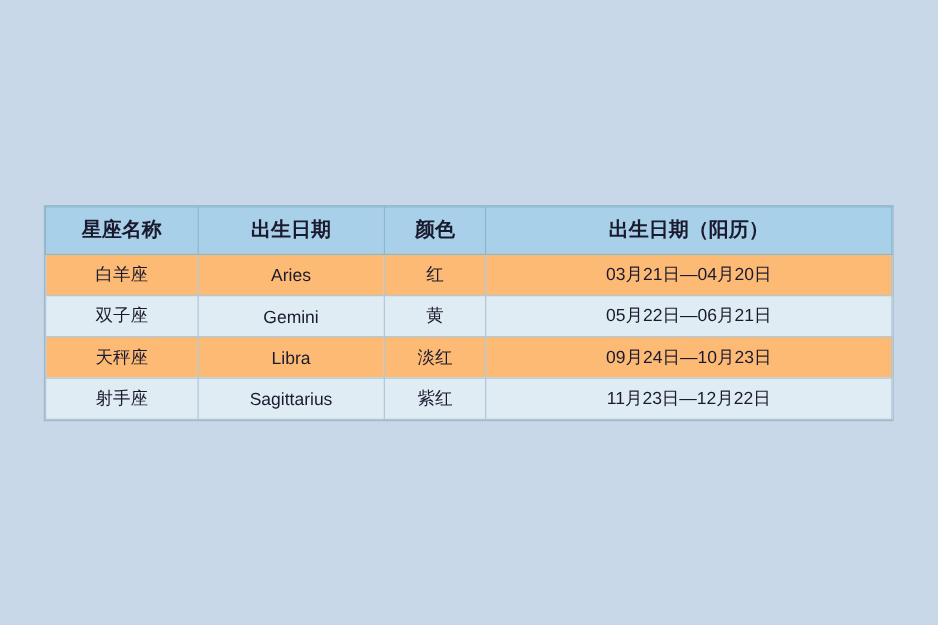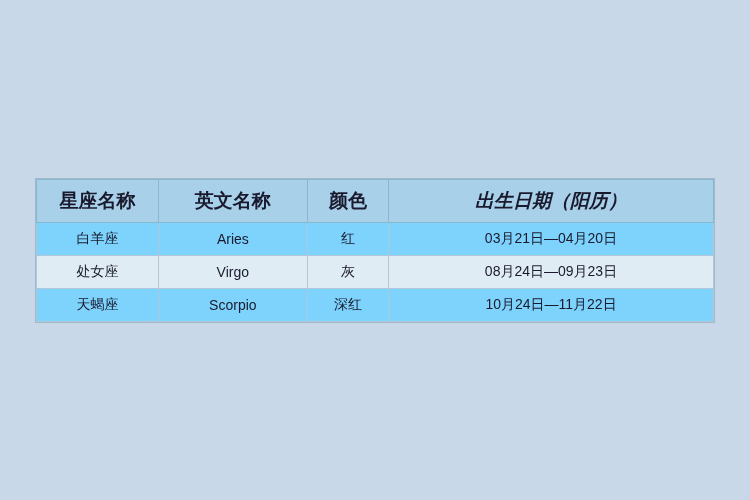--- a/index.html
+++ b/index.html
@@ -29,68 +29,74 @@
       border-collapse: collapse;
     }
 
     th {
       background-color: #a8d0e8;
       color: #1a1a2e;
       font-weight: bold;
       padding: 8px 6px;
       text-align: center;
       border: 1px solid #88b8d0;
-      font-size: 19px;
+      font-size: 16px;
     }
 
     td {
       padding: 7px 6px;
       text-align: center;
       border: 1px solid #b0c8d8;
       font-size: 14px;
       color: #1a1a2e;
-      background-color: #7dd3fc;
+      background-color: #fdba74;
     }
 
     tr:nth-child(even) td {
       background-color: #e0ecf4;
     }
 
     .col-chinese { width: 18%; }
     .col-english { width: 22%; }
     .col-color   { width: 12%; margin-top: 15px; }
-    .col-date    { width: 48%; font-style: italic; }
+    .col-date    { width: 48%; }
   </style>
 </head>
 <body>
 
 <div class="table-container">
   <table>
     <thead>
       <tr>
         <th class="col-chinese">星座名称</th>
-        <th class="col-english">英文名称</th>
+        <th class="col-english">出生日期</th>
         <th class="col-color">颜色</th>
         <th class="col-date">出生日期（阳历）</th>
       </tr>
     </thead>
     <tbody id="table-body">
     <tr>
           <td>白羊座</td>
           <td>Aries</td>
           <td>红</td>
           <td>03月21日—04月20日</td>
         </tr>
         <tr>
-          <td>处女座</td>
-          <td>Virgo</td>
-          <td>灰</td>
-          <td>08月24日—09月23日</td>
+          <td>双子座</td>
+          <td>Gemini</td>
+          <td>黄</td>
+          <td>05月22日—06月21日</td>
         </tr>
         <tr>
-          <td>天蝎座</td>
-          <td>Scorpio</td>
-          <td>深红</td>
-          <td>10月24日—11月22日</td>
+          <td>天秤座</td>
+          <td>Libra</td>
+          <td>淡红</td>
+          <td>09月24日—10月23日</td>
+        </tr>
+        <tr>
+          <td>射手座</td>
+          <td>Sagittarius</td>
+          <td>紫红</td>
+          <td>11月23日—12月22日</td>
         </tr>
       </tbody>
   </table>
 </div>
 
 </body></html>

